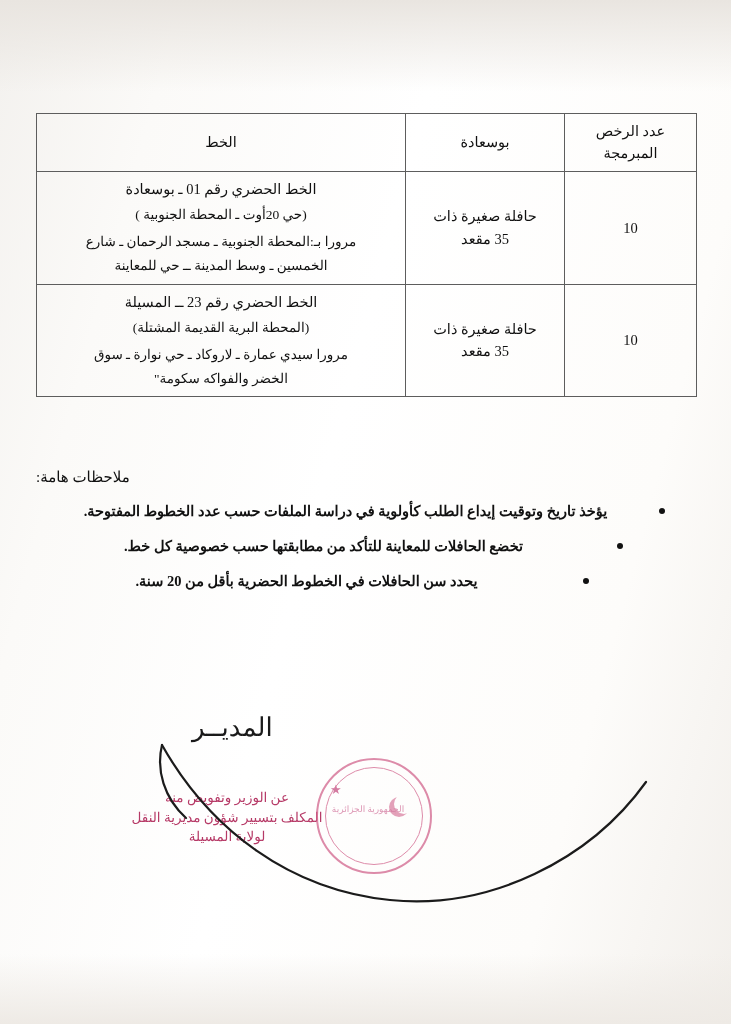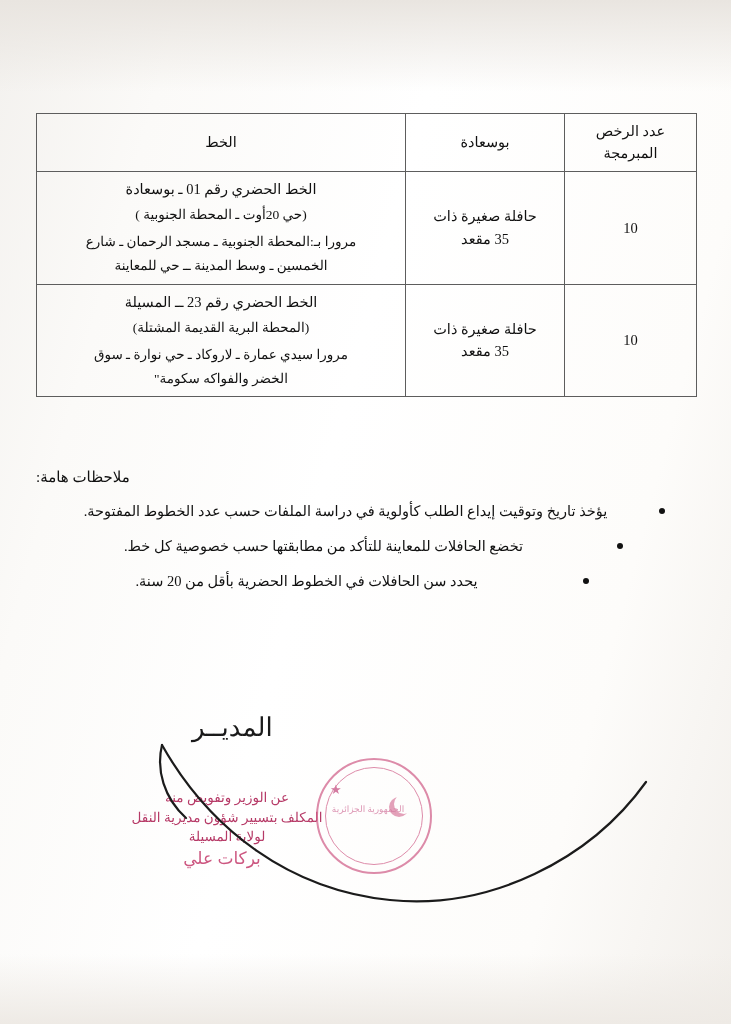--- a/index.html
+++ b/index.html
@@ -109,20 +109,21 @@
   .notes-title {
     text-align: left;
     font-size: 15px;
     margin: 0 0 14px 0;
     direction: rtl;
   }
   ul.notes-list {
     list-style: none;
     margin: 10px;
     padding: 0;
+    font-weight: bold;
   }
   ul.notes-list li {
     position: relative;
     font-size: 14.5px;
     line-height: 1.6;
     margin-bottom: 12px;
     padding-right: 26px;
     text-align: center;
   }
   ul.notes-list li::before {
@@ -295,21 +296,20 @@
 
   <div class="signature-area">
     <div class="director-title">المديــر</div>
 
     <div class="stamp-text">
       <div>عن الوزير وتفويض منه</div>
       <div>المكلف بتسيير شؤون مديرية النقل</div>
       <div class="l3">لولاية المسيلة</div>
     </div>
 
-    <div class="stamp-sign">بركات علي</div>
 
     <div class="round-stamp">
       <span class="star">★</span>
       <span class="moon"></span>
       <div class="stamp-inner-text">الجمهورية الجزائرية</div>
     </div>
 
     <svg class="swoosh" viewBox="0 0 560 170">
       <path d="M72 5 C 120 90, 200 150, 300 160 C 400 170, 500 120, 556 42" fill="none" stroke="#1b1b1b" stroke-width="2.2" stroke-linecap="round"></path>
       <path d="M72 5 C 66 30, 74 58, 96 78" fill="none" stroke="#1b1b1b" stroke-width="2.2" stroke-linecap="round"></path>

